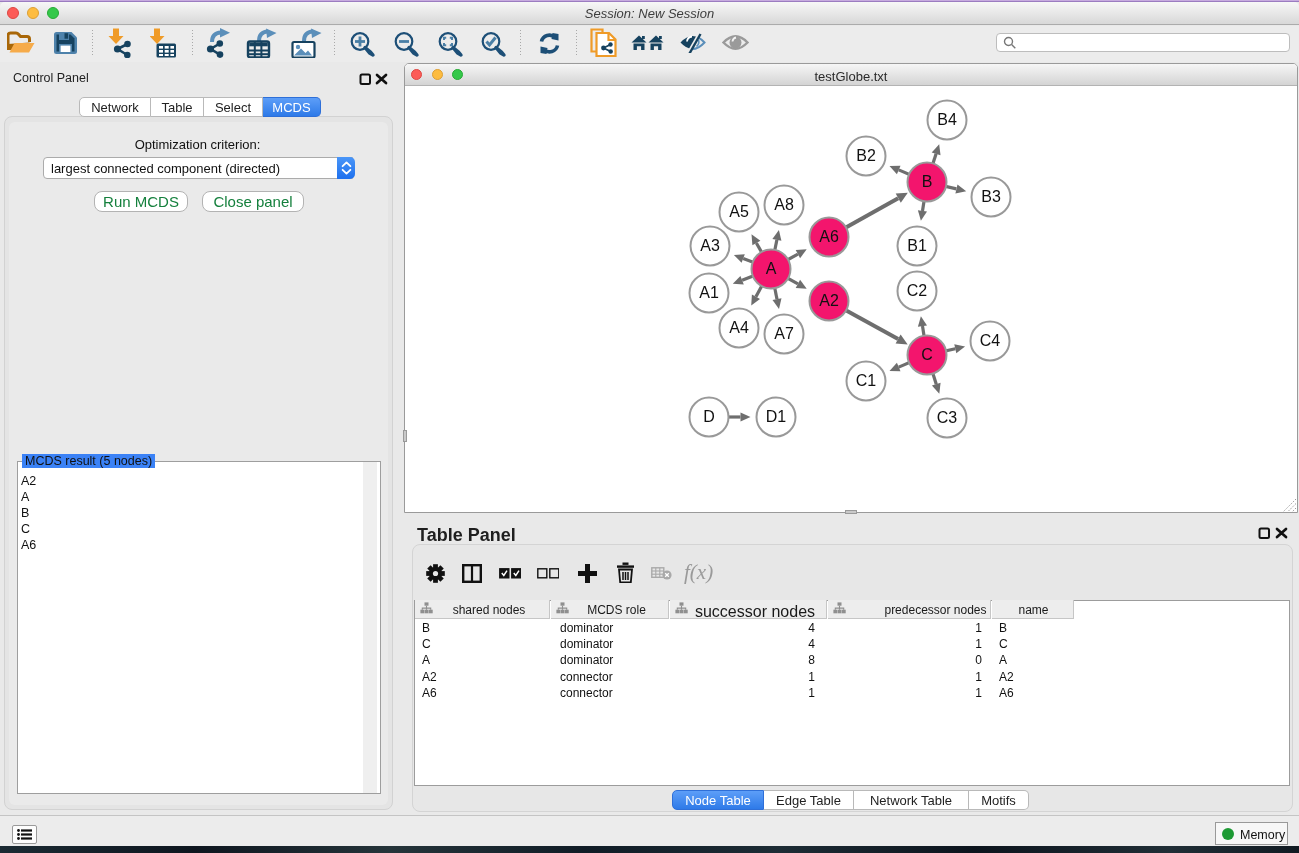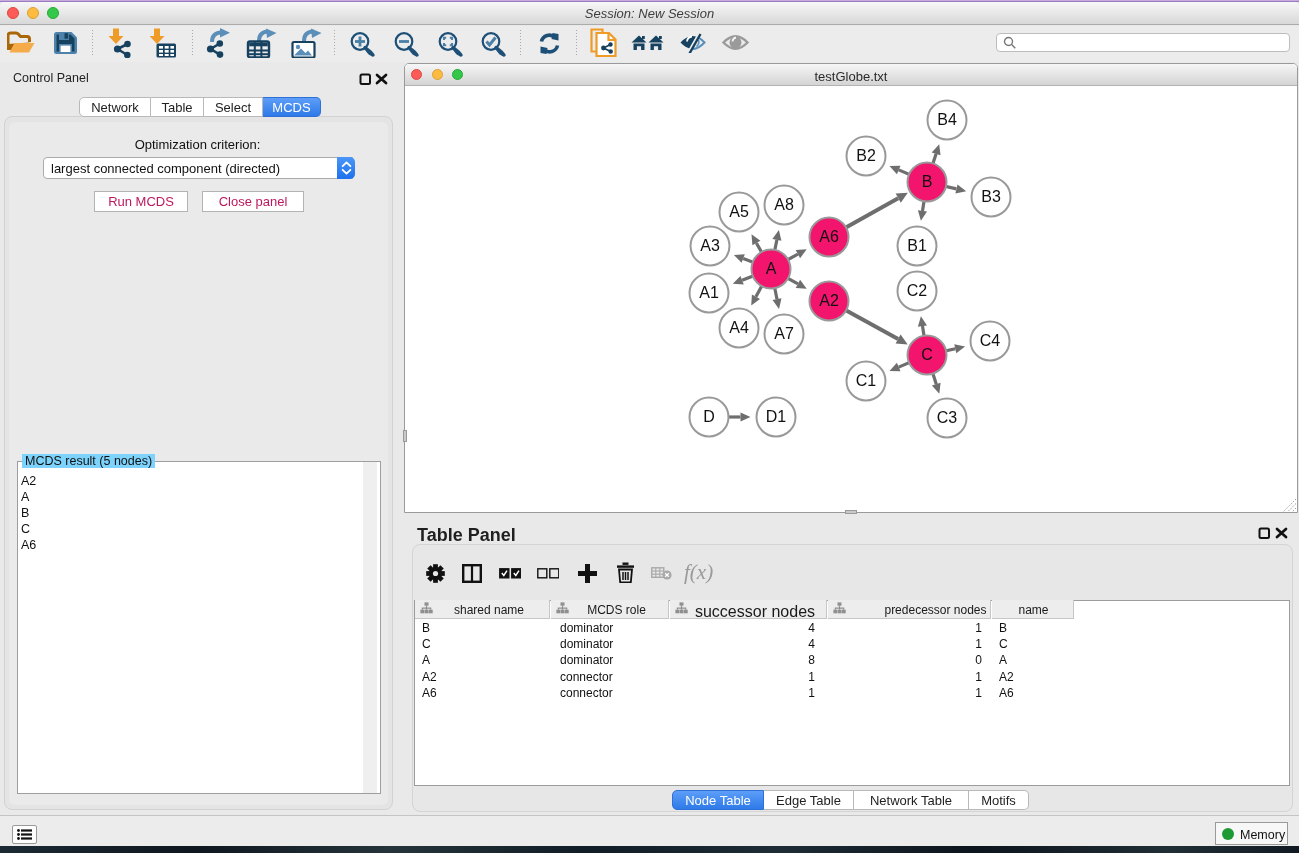--- a/index.html
+++ b/index.html
@@ -1,18 +1,18 @@
 <!DOCTYPE html>
 <html><head><meta charset="utf-8"><style>
 *{margin:0;padding:0;box-sizing:border-box;}
 body{width:1299px;height:853px;font-family:"Liberation Sans",sans-serif;background:#e9e9e9;overflow:hidden;position:relative;}
 .abs{position:absolute;}
 .light{border-radius:50%;width:12px;height:12px;position:absolute;top:7px;}
 .seg{position:absolute;height:20px;background:#fff;border:1px solid #b9b9b9;font-size:13px;color:#222;text-align:center;line-height:19px;}
-.btn{position:absolute;background:#fff;border:1px solid #b3b3b3;border-radius:0;font-size:13px;color:#be185d;text-align:center;}
+.btn{position:absolute;background:#fff;border:1px solid #b3b3b3;border-radius:8px;font-size:15px;color:#15803d;text-align:center;}
 </style></head><body>
 
 <div class="abs" style="left:0;top:0;width:1299px;height:2px;background:#c7abdf;"></div>
 <div class="abs" style="left:0;top:1px;width:1299px;height:1px;background:#9b7cc0;"></div>
 
 <div class="abs" style="left:0;top:2px;width:1299px;height:23px;background:linear-gradient(#f7f7f7,#d8d8d8);border-bottom:1px solid #ababab;border-radius:5px 5px 0 0;"></div>
 <div class="light" style="left:7px;background:#fc5b57;border:1px solid #dd4743;"></div>
 <div class="light" style="left:27px;background:#fdbc40;border:1px solid #dd9f34;"></div>
 <div class="light" style="left:47px;background:#34c84a;border:1px solid #27aa35;"></div>
 <div class="abs" style="left:0;top:6px;width:1299px;text-align:center;font-size:13px;color:#3e3e3e;font-style:italic;">Session: New Session</div>
@@ -188,21 +188,21 @@
       <path d="M2.6,6.2 L6.5,2.4 L10.4,6.2"></path>
       <path d="M2.6,9.8 L6.5,13.6 L10.4,9.8"></path>
     </g>
   </svg>
 
 <div class="btn" style="left:94px;top:191px;width:94px;height:21px;line-height:20px;">Run MCDS</div>
 <div class="btn" style="left:202px;top:191px;width:102px;height:21px;line-height:20px;">Close panel</div>
 
 <div class="abs" style="left:17px;top:461px;width:364px;height:333px;background:#fff;border:1px solid #9e9e9e;"></div>
 <div class="abs" style="left:363px;top:462px;width:14px;height:331px;background:#efefef;"></div>
-<div class="abs" style="left:22px;top:454px;background:#7dd3fc;padding:0 3px;font-size:12.5px;color:#111;">MCDS result (5 nodes)</div>
+<div class="abs" style="left:22px;top:454px;background:#3b82f6;padding:0 3px;font-size:12.5px;color:#111;">MCDS result (5 nodes)</div>
 <div class="abs" style="left:21px;top:473px;font-size:12.5px;color:#111;line-height:16px;">A2<br>A<br>B<br>C<br>A6</div>
 
 <div class="abs" style="left:404px;top:63px;width:894px;height:450px;background:#fff;border:1px solid #9a9a9a;border-radius:5px 5px 0 0;"></div>
 <div class="abs" style="left:405px;top:64px;width:892px;height:22px;background:linear-gradient(#f6f6f6,#d4d4d4);border-bottom:1px solid #b3b3b3;border-radius:4px 4px 0 0;"></div>
 <div class="light" style="left:411px;top:69px;width:11px;height:11px;background:#fc5b57;border:1px solid #dd4743;"></div>
 <div class="light" style="left:432px;top:69px;width:11px;height:11px;background:#fdbc40;border:1px solid #dd9f34;"></div>
 <div class="light" style="left:452px;top:69px;width:11px;height:11px;background:#34c84a;border:1px solid #27aa35;"></div>
 <div class="abs" style="left:405px;top:69px;width:892px;text-align:center;font-size:13px;color:#2b2b2b;">testGlobe.txt</div>
 <svg width="892" height="426" style="position:absolute;left:405px;top:86px;" font-family="Liberation Sans, sans-serif">
     <line x1="364.1" y1="183.7" x2="337.1" y2="194.2" stroke="#6e6e6e" stroke-width="3.2"></line>
@@ -358,21 +358,21 @@
 
 <div class="abs" style="left:414px;top:600px;width:876px;height:186px;background:#fff;border:1px solid #9c9c9c;"></div>
 <div style="position:absolute;left:415px;top:600px;width:135px;height:19px;background:#ededed;border-right:1px solid #c6c6c6;border-bottom:1px solid #c6c6c6;"></div>
 <svg style="position:absolute;left:420px;top:602px" width="13" height="12" viewBox="0 0 13 12">
     <rect x="4.5" y="0.4" width="4" height="3.3" fill="#8f8f8f"></rect>
     <rect x="0.4" y="7.7" width="3.9" height="3.6" fill="#8f8f8f"></rect>
     <rect x="4.6" y="7.7" width="3.9" height="3.6" fill="#8f8f8f"></rect>
     <rect x="8.8" y="7.7" width="3.9" height="3.6" fill="#8f8f8f"></rect>
     <path d="M6.5,3.7 v4 M2.3,7.7 v-1.6 h8.4 v1.6" fill="none" stroke="#8f8f8f" stroke-width="1.1"></path>
   </svg>
-<div style="position:absolute;left:415px;top:603px;width:136px;text-align:center;font-size:12px;color:#1a1a1a;text-indent:12px;">shared name</div>
+<div style="position:absolute;left:415px;top:603px;width:136px;text-align:center;font-size:12px;color:#1a1a1a;text-indent:12px;">shared nodes</div>
 <div style="position:absolute;left:551px;top:600px;width:118px;height:19px;background:#ededed;border-right:1px solid #c6c6c6;border-bottom:1px solid #c6c6c6;"></div>
 <svg style="position:absolute;left:556px;top:602px" width="13" height="12" viewBox="0 0 13 12">
     <rect x="4.5" y="0.4" width="4" height="3.3" fill="#8f8f8f"></rect>
     <rect x="0.4" y="7.7" width="3.9" height="3.6" fill="#8f8f8f"></rect>
     <rect x="4.6" y="7.7" width="3.9" height="3.6" fill="#8f8f8f"></rect>
     <rect x="8.8" y="7.7" width="3.9" height="3.6" fill="#8f8f8f"></rect>
     <path d="M6.5,3.7 v4 M2.3,7.7 v-1.6 h8.4 v1.6" fill="none" stroke="#8f8f8f" stroke-width="1.1"></path>
   </svg>
 <div style="position:absolute;left:551px;top:603px;width:119px;text-align:center;font-size:12px;color:#1a1a1a;text-indent:12px;">MCDS role</div>
 <div style="position:absolute;left:670px;top:600px;width:157px;height:19px;background:#ededed;border-right:1px solid #c6c6c6;border-bottom:1px solid #c6c6c6;"></div>

